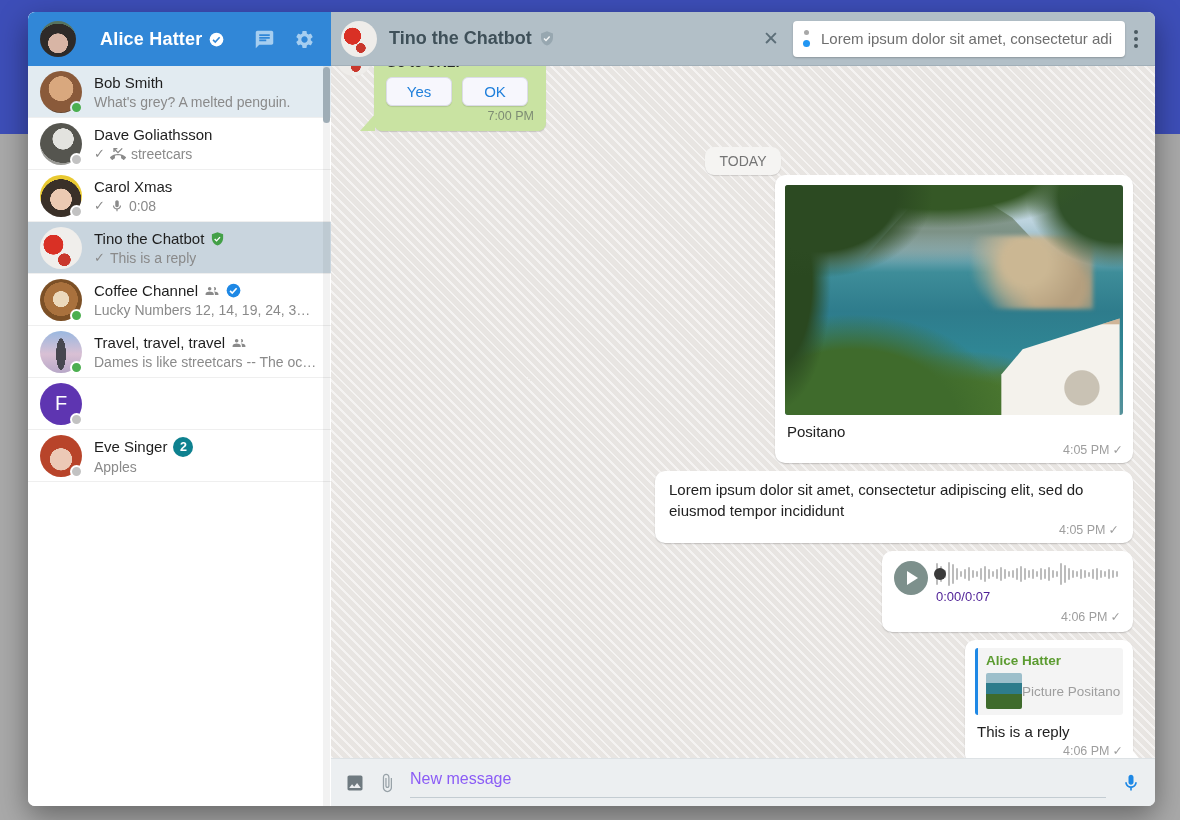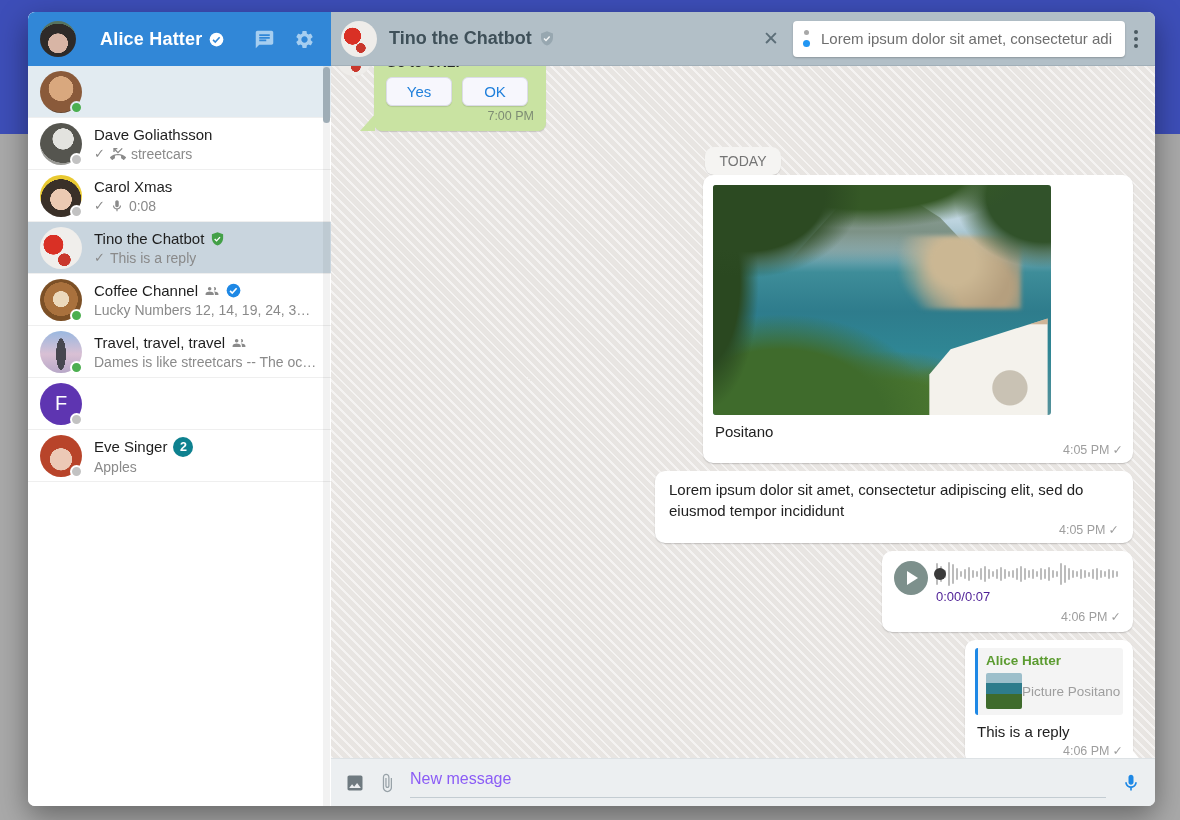--- a/index.html
+++ b/index.html
@@ -93,21 +93,21 @@
 
   .divider { position:relative; z-index:1; align-self:center; margin-top:16px; background:#f5f4f2; color:#757575;
     font-size:14px; padding:6px 15px; border-radius:9px; box-shadow:0 1px 1px rgba(0,0,0,.12); }
 
   .messages { position:relative; z-index:1; margin-top:auto; margin-bottom:6px; display:flex; flex-direction:column;
     align-items:flex-end; gap:8px; }
   .msg { background:#fff; border-radius:10px; box-shadow:0 1px 1.5px rgba(0,0,0,.18); position:relative; }
   .stamp { font-size:12.5px; color:#9e9e9e; text-align:right; white-space:nowrap; }
   .stamp .ck { color:#9e9e9e; font-size:12.5px; margin-left:3px; }
 
-  .msg-photo { width:430px; padding:10px 10px 6px; }
+  .msg-photo { width:358px; padding:10px 10px 6px; }
   .photo { width:338px; height:230px; border-radius:3px; position:relative; overflow:hidden; cursor:pointer;
     background:linear-gradient(180deg,#d7e4ea 0%,#bcd3de 16%,#8fb4be 28%,#3e8d99 38%,#2e7c8c 55%,#2f8694 72%,#57929b 100%); }
   .ph-mountain { position:absolute; left:22%; top:0; width:58%; height:34%; opacity:.85;
     background:linear-gradient(180deg,#8a9a90 0%,#748878 60%,rgba(116,136,120,0) 100%);
     clip-path:polygon(0 100%, 28% 22%, 52% 0, 78% 42%, 100% 100%); }
   .ph-town { position:absolute; right:9%; top:22%; width:36%; height:32%; filter:blur(2px);
     background:radial-gradient(circle at 45% 35%, #cbb793 0 28%, rgba(203,183,147,0) 70%),
                radial-gradient(circle at 70% 70%, #b59f7e 0 28%, rgba(181,159,126,0) 70%); }
   .ph-foliage { position:absolute; inset:0;
     background:
@@ -193,20 +193,28 @@
           </span>
         </div>
       </div>
 
       <div class="chat-list">
 
         <div class="row row--hover">
           <div class="av av-bob">
               <span class="dot dot--on"></span>
             </div>
+          <div class="row-main">
+            <div class="row-name">
+                <span class="nm">Bob Smith</span>
+              </div>
+            <div class="row-sub">
+                <span class="txt">What's grey? A melted penguin.</span>
+              </div>
+          </div>
         </div>
 
         <div class="row">
           <div class="av av-dave">
               <span class="dot dot--off"></span>
             </div>
           <div class="row-main">
             <div class="row-name">
                 <span class="nm">Dave Goliathsson</span>
               </div>

